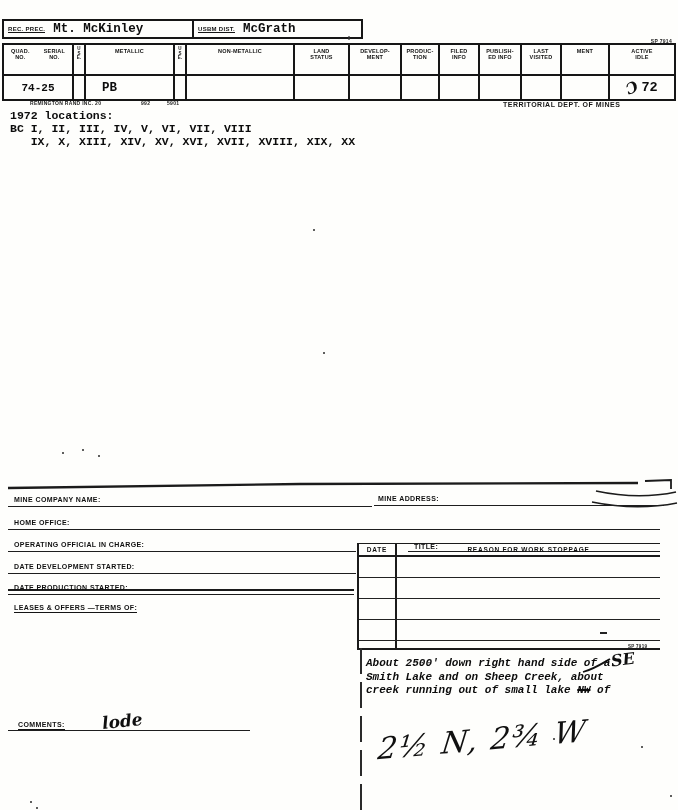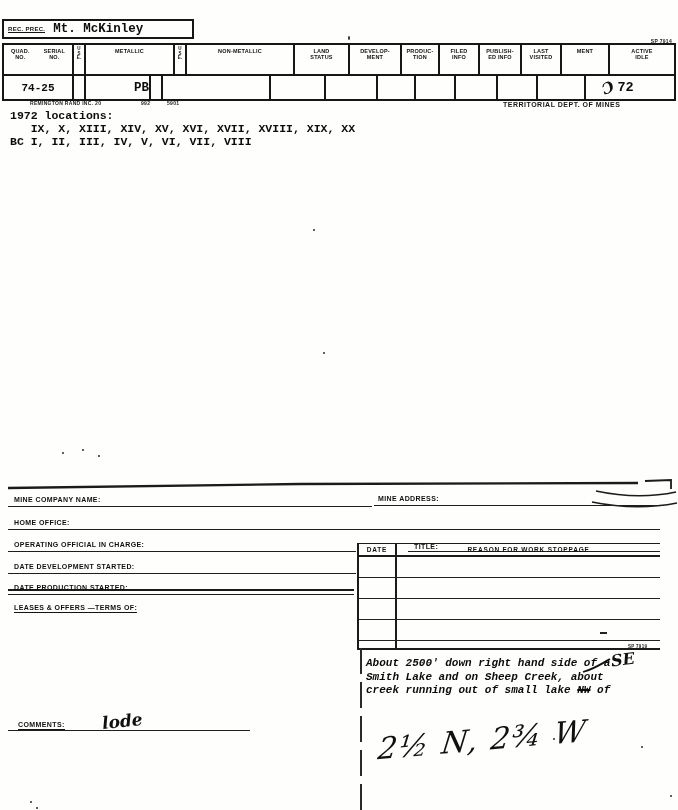--- a/index.html
+++ b/index.html
@@ -66,20 +66,24 @@
 </head>
 <body>
 
 <div id="page">
 
   <div id="topcard">
     <div class="r1">
       <div class="r1cell" style="width:192px">
         <span class="lbl">REC. PREC.</span>
         <span class="typed val">Mt. McKinley</span>
+      </div>
+      <div class="r1cell" style="width:171px">
+        <span class="lbl">USBM DIST.</span>
+        <span class="typed val">McGrath</span>
       </div>
     </div>
 
     <div class="abs tinyform" style="right:4px;top:19px">SP 7914</div>
 
     <div id="hdrtable">
       <div class="hrow head">
         <div class="hcell" style="width:70px">
           <div class="quadwrap">
             <span>QUAD.
@@ -110,21 +114,21 @@
 VISITED</div>
         <div class="hcell" style="width:48px">MENT</div>
         <div class="hcell" style="width:64px">ACTIVE
 IDLE</div>
       </div>
       <div class="hrow vals">
         <div class="vcell" style="width:70px">
           <span class="typed" style="font-size:11px">74-25</span>
         </div>
         <div class="vcell" style="width:12px"></div>
-        <div class="vcell" style="width:65px;justify-content:flex-end;padding-left:28px">
+        <div class="vcell" style="width:89px;justify-content:flex-start;padding-left:16px">
           <span class="typed" style="font-size:12.5px">PB</span>
         </div>
         <div class="vcell" style="width:12px"></div>
         <div class="vcell" style="width:108px"></div>
         <div class="vcell" style="width:55px"></div>
         <div class="vcell" style="width:52px"></div>
         <div class="vcell" style="width:38px"></div>
         <div class="vcell" style="width:40px"></div>
         <div class="vcell" style="width:42px"></div>
         <div class="vcell" style="width:40px"></div>
@@ -137,22 +141,22 @@
     </div>
   </div>
 
   <div class="abs tinyform" style="left:30px;top:100px">REMINGTON RAND INC. 20</div>
   <div class="abs tinyform" style="left:141px;top:100px">992</div>
   <div class="abs tinyform" style="left:167px;top:100px">5901</div>
   <div class="abs" style="left:503px;top:101px;font-weight:bold;font-size:7px;letter-spacing:.5px;color:#181818">TERRITORIAL DEPT. OF MINES</div>
 
   <div class="abs" style="left:10px;top:109px">
     <div class="locline">1972 locations:</div>
+    <div class="locline">BC I, II, III, IV, V, VI, VII, VIII</div>
     <div class="locline">   IX, X, XIII, XIV, XV, XVI, XVII, XVIII, XIX, XX</div>
-    <div class="locline">BC I, II, III, IV, V, VI, VII, VIII</div>
   </div>
 
   <svg class="marks" width="678" height="810">
     <path d="M8,488 L300,484 L638,483" stroke="#1b1b1b" stroke-width="2.4" fill="none"></path>
     <path d="M645,481 L671,480 L671,489" stroke="#1b1b1b" stroke-width="1.8" fill="none"></path>
     <path d="M596,491 Q638,500 676,492" stroke="#1b1b1b" stroke-width="1.6" fill="none"></path>
     <path d="M592,502 Q636,511 677,503" stroke="#1b1b1b" stroke-width="1.4" fill="none"></path>
     <path d="M583,672 C594,669 603,663 610,659" stroke="#111" stroke-width="1.8" fill="none"></path>
   </svg>
 

